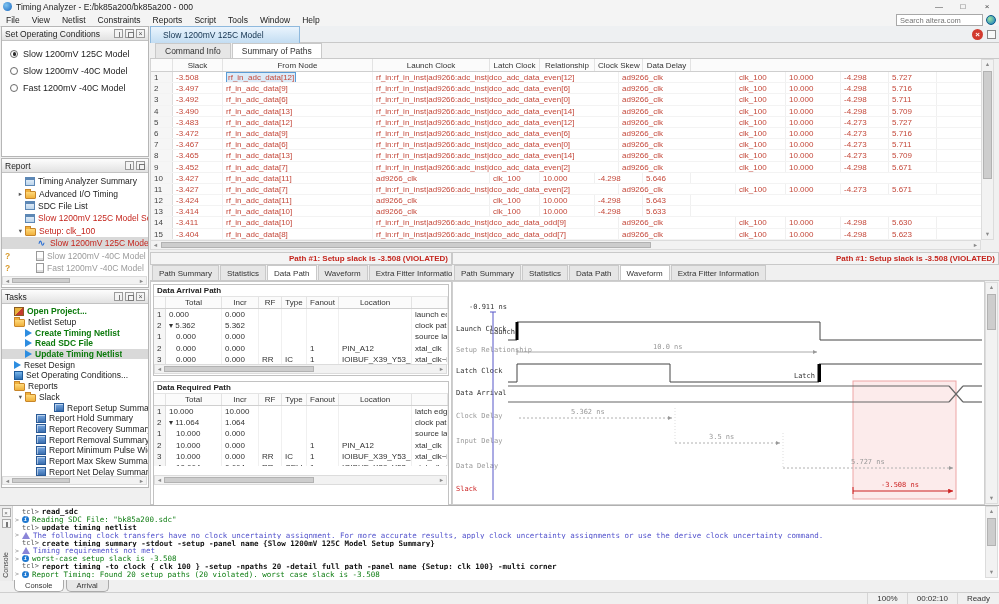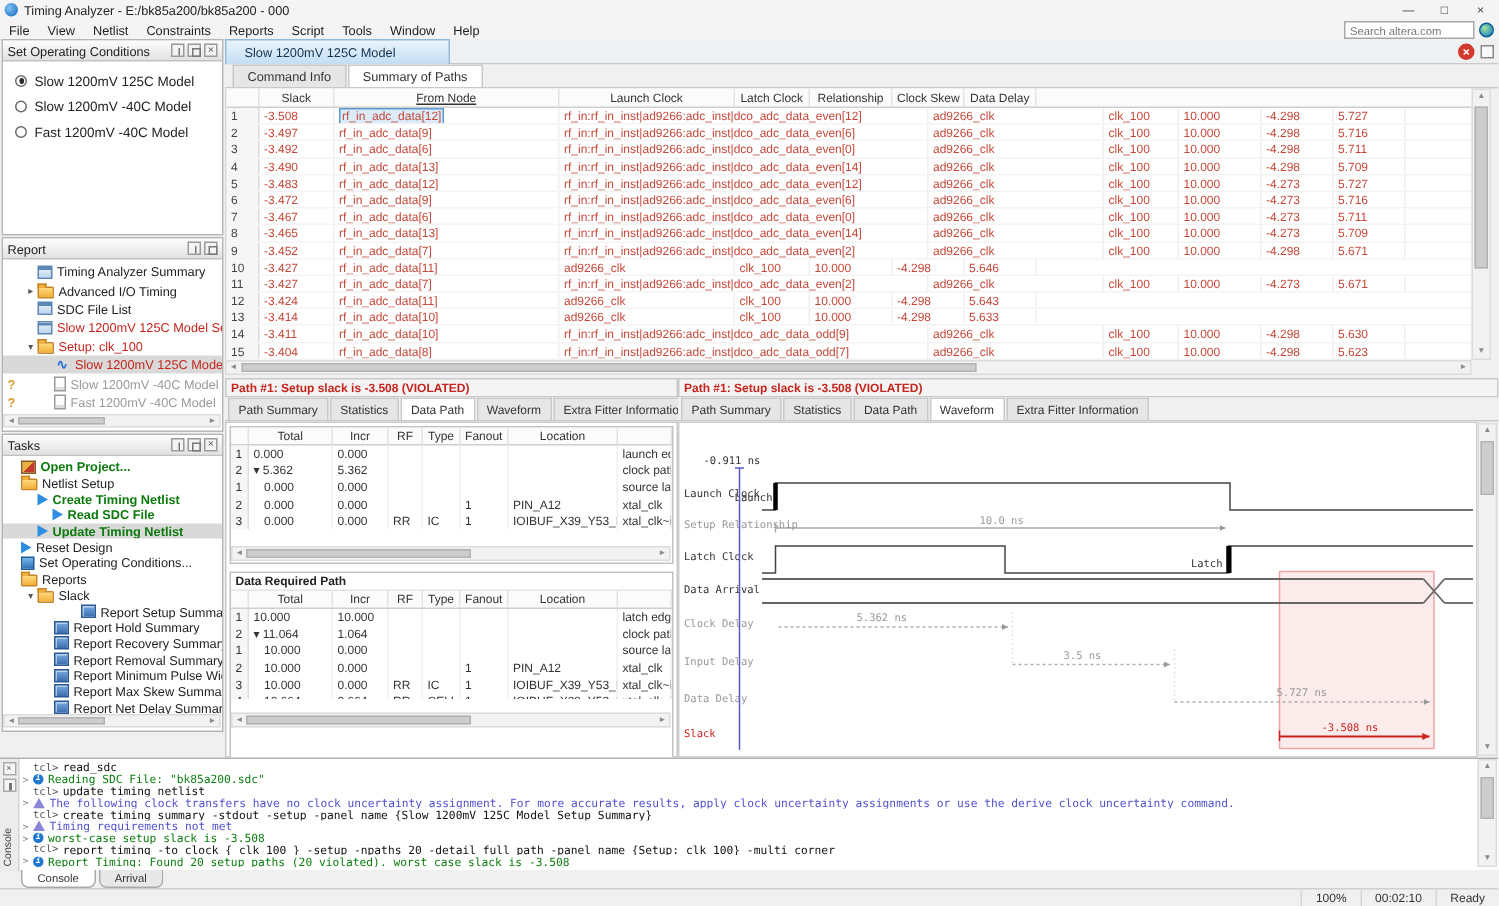--- a/index.html
+++ b/index.html
@@ -87,21 +87,21 @@
   .thead{height:13px;background:#fbfbfb;border-bottom:1px solid #cfcfcf;}
   .tc{flex:none;padding:0 3px;overflow:hidden;white-space:nowrap;font-size:8px;line-height:11px;
       border-right:1px solid #f0f0f0;color:#c4483a;}
   .hc{color:#333;text-align:center;line-height:13px;border-right:1px solid #e3e3e3;}
   .rn{background:#f6f6f6;color:#444;border-right:1px solid #ddd;}
   #sum-table .trow:not(.thead){border-bottom:1px solid #f3f3f3;}
   .focusbox{border:1px solid #5b9bd5;background:#dcebf8;padding:0 1px;}
 
   
   .pathhdr{position:absolute;height:13px;background:#f4f4f4;border:1px solid #c9c9c9;font-size:8px;
-           font-weight:bold;color:#c4251d;padding:0 3px;line-height:12px;overflow:hidden;white-space:nowrap;}
+           font-weight:bold;color:#c4251d;padding:0 3px;line-height:12px;overflow:hidden;white-space:nowrap;text-align:right;}
   .ptabbar{position:absolute;height:16px;background:#f0f0f0;border-bottom:1px solid #c9c9c9;
            padding-left:2px;white-space:nowrap;overflow:hidden;}
   .pbody{position:absolute;background:#fff;border:1px solid #c9c9c9;}
   .dbox{position:absolute;background:#fff;border:1px solid #c2c2c2;overflow:hidden;}
   .dbox-title{height:12px;font-size:8px;font-weight:bold;padding:1px 3px;border-bottom:1px solid #e4e4e4;color:#222;}
   .drows{overflow:hidden;}
   .dbox .thead{height:12px;}
   .dbox .hc{line-height:12px;}
   .dc{color:#333;}
 
@@ -113,21 +113,21 @@
   #console{position:absolute;left:0;top:505px;width:999px;height:75px;background:#fff;border-top:1px solid #b0b0b0;}
   #cstrip{position:absolute;left:0;top:0;width:13px;height:75px;background:#ececec;border-right:1px solid #d4d4d4;}
   .cstrip-icon{width:9px;height:9px;border:1px solid #aaa;background:#f6f6f6;margin:2px auto;
                font-size:6px;line-height:8px;text-align:center;color:#666;}
   #cvlabel{position:absolute;left:2px;bottom:3px;writing-mode:vertical-rl;transform:rotate(180deg);
            font-size:7px;color:#444;}
   #console-lines{position:absolute;left:15px;top:2px;right:15px;overflow:hidden;}
   .cline{height:7.8px;display:flex;align-items:center;font-family:"DejaVu Sans Mono",monospace;
          font-size:7.5px;white-space:nowrap;overflow:hidden;}
   .tclp{color:#555;margin:0 3px 0 7px;font-size:7px;flex:none;}
-  .ctext.cmd{color:#111;font-weight:normal;text-align:center;}
+  .ctext.cmd{color:#111;font-weight:bold;text-align:center;}
   .cexp{color:#888;font-size:6.5px;width:7px;flex:none;}
   .ci{width:7px;height:7px;border-radius:50%;background:#1e78d0;color:#fff;font-size:5.5px;line-height:7px;
       text-align:center;font-weight:bold;font-style:italic;margin-right:3px;flex:none;}
   .cw{width:0;height:0;border-left:4px solid transparent;border-right:4px solid transparent;
       border-bottom:7px solid #8a85d8;margin-right:3px;flex:none;}
   .ctext.info{color:#0e7d12;} .ctext.warn{color:#5252cc;}
   #ctabs{position:absolute;left:14px;top:580px;height:12px;}
   .ctab{display:inline-block;height:12px;line-height:11px;padding:0 10px;font-size:7.5px;color:#333;
         border:1px solid #aaa;border-top:none;background:#e8e8e8;border-radius:0 0 5px 5px;margin-right:2px;}
   .ctab.sel{background:#fff;}
@@ -263,21 +263,21 @@
       <div class="titem" style="height: 10.7px; padding-left: 3px;">
         <span class="texp"></span>
         <span class="ticon ic-folder"></span>
         <span class="tlabel">Netlist Setup</span>
       </div>
       <div class="titem" style="height: 10.7px; padding-left: 14px;">
         <span class="texp"></span>
         <span class="ticon ic-play"></span>
         <span class="tlabel green">Create Timing Netlist</span>
       </div>
-      <div class="titem" style="height: 10.7px; padding-left: 24px;">
+      <div class="titem" style="height: 10.7px; padding-left: 14px;">
         <span class="texp"></span>
         <span class="ticon ic-play"></span>
         <span class="tlabel green">Read SDC File</span>
       </div>
       <div class="titem tsel" style="height: 10.7px; padding-left: 14px;">
         <span class="texp"></span>
         <span class="ticon ic-play"></span>
         <span class="tlabel green">Update Timing Netlist</span>
       </div>
       <div class="titem" style="height: 10.7px; padding-left: 3px;">
@@ -341,21 +341,21 @@
 <div class="dtabbar">
   <span class="dtab">Slow 1200mV 125C Model</span>
   <span class="dclose">×</span>
   <span class="dfloat"></span>
 </div>
 <div class="stabbar" id="subtabs"><span class="tab">Command Info</span><span class="tab active">Summary of Paths</span></div>
 <div id="sum-table">
     <div class="trow thead">
       <span class="tc hc" style="width: 22px;"></span>
       <span class="tc hc" style="width: 50px;">Slack</span>
-      <span class="tc hc" style="width: 150px; text-decoration: underline;">From Node</span>
+      <span class="tc hc" style="width: 150px;">From Node</span>
       <span class="tc hc" style="width: 117px;">Launch Clock</span>
       <span class="tc hc" style="width: 50px;">Latch Clock</span>
       <span class="tc hc" style="width: 55px;">Relationship</span>
       <span class="tc hc" style="width: 48px;">Clock Skew</span>
       <span class="tc hc" style="width: 48px;">Data Delay</span>
     </div>
     <div class="trow">
       <span class="tc rn" style="width: 22px;">1</span>
       <span class="tc" style="width: 50px;">-3.508</span>
       <span class="tc" style="width: 150px;"><span class="focusbox">rf_in_adc_data[12]</span></span>
@@ -517,20 +517,21 @@
       <span class="tc" style="width: 48px;">-4.298</span>
       <span class="tc" style="width: 48px;">5.623</span>
     </div>
   </div>
 
 <div class="pathhdr" style="left:150px;top:252px;width:302px;">Path #1: Setup slack is -3.508 (VIOLATED)</div>
 <div class="ptabbar" id="ltabs" style="left:150px;top:265px;width:302px;"><span class="tab">Path Summary</span><span class="tab">Statistics</span><span class="tab active">Data Path</span><span class="tab">Waveform</span><span class="tab">Extra Fitter Information</span></div>
 <div class="pbody" style="left:150px;top:281px;width:302px;height:224px;"></div>
 
 <div class="dbox" style="left:153px;top:284px;width:296px;height:92px;">
+  <div class="dbox-title">Data Arrival Path</div>
   <div id="arr-table" class="drows" style="height:68px;">
       <div class="trow thead">
         <span class="tc hc" style="width: 12px;"></span>
         <span class="tc hc" style="width: 56px;">Total</span>
         <span class="tc hc" style="width: 37px;">Incr</span>
         <span class="tc hc" style="width: 23px;">RF</span>
         <span class="tc hc" style="width: 25px;">Type</span>
         <span class="tc hc" style="width: 32px;">Fanout</span>
         <span class="tc hc" style="width: 73px;">Location</span>
         <span class="tc hc" style="width: 36px;"></span>

